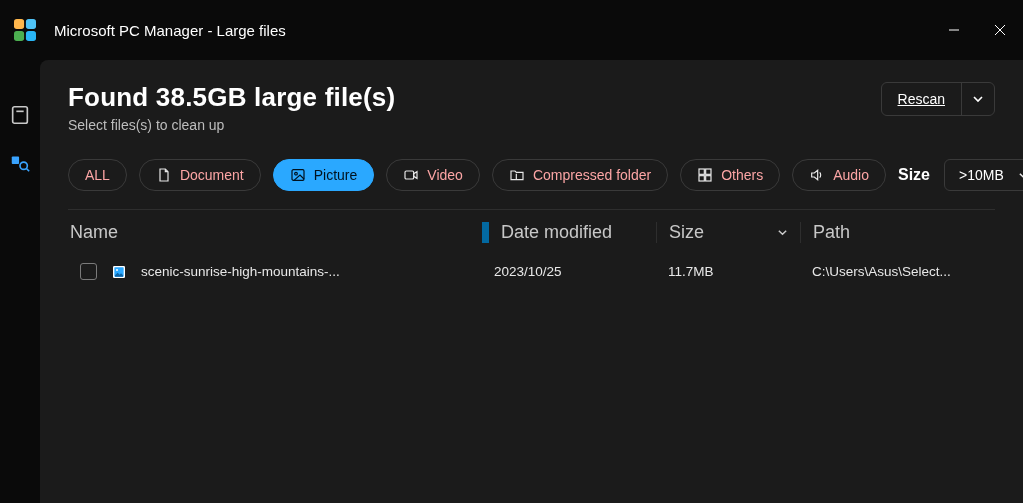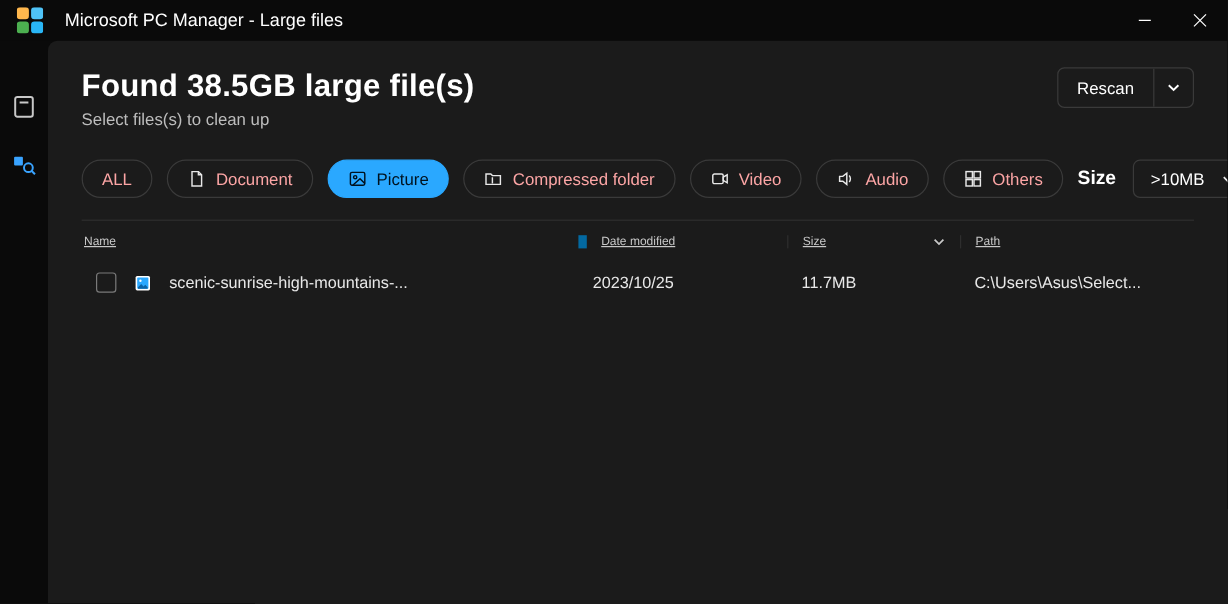--- a/index.html
+++ b/index.html
@@ -7,21 +7,21 @@
     font-family: "Segoe UI", sans-serif;
     background: #0a0a0a;
     color: #ffffff;
     width: 1023px;
     height: 503px;
     overflow: hidden;
     display: flex;
     flex-direction: column;
   }
   .titlebar {
-    height: 34px;
+    height: 60px;
     display: flex;
     align-items: center;
     padding-left: 14px;
     background: #0a0a0a;
   }
   .app-icon {
     width: 22px;
     height: 22px;
     margin-right: 18px;
     position: relative;
@@ -86,20 +86,21 @@
     font-size: 14px;
     color: #bdbdbd;
     margin-top: 4px;
   }
   .rescan-btn {
     display: flex;
     border: 1px solid #3a3a3a;
     border-radius: 6px;
     overflow: hidden;
     cursor: pointer;
+    text-decoration: underline;
   }
   .rescan-btn .label {
     padding: 8px 16px;
     font-size: 14px;
   }
   .rescan-btn .chev {
     border-left: 1px solid #3a3a3a;
     padding: 8px 10px;
     display: flex;
     align-items: center;
@@ -152,23 +153,22 @@
     border: 1px solid #3a3a3a;
     border-radius: 6px;
     font-size: 14px;
     cursor: pointer;
     white-space: nowrap;
   }
   .cols {
     display: flex;
     align-items: center;
     padding: 12px 0;
-    font-size: 10px;
+    font-size: 18px;
     color: #c8c8c8;
-    text-decoration: underline;
   }
   .col-name   { flex: 0 0 414px; padding-left: 2px;}
   .col-date   { flex: 0 0 174px; border-left: 7px solid #0369a1; padding-left: 12px;}
   .col-size   { flex: 0 0 144px; border-left: 1px solid #2e2e2e; padding-left: 12px; display:flex; align-items:center; justify-content:space-between; padding-right:12px;}
   .col-path   { flex: 1;         border-left: 1px solid #2e2e2e; padding-left: 12px;}
   .row {
     display: flex;
     align-items: center;
     padding: 8px 0;
     font-size: 13.5px;
@@ -269,47 +269,47 @@
       <div class="chip active">
         <svg viewBox="0 0 24 24" fill="none" stroke="#00121f" stroke-width="1.8">
             <rect x="3" y="4" width="18" height="16" rx="2"></rect>
             <circle cx="9" cy="10" r="2"></circle>
             <path d="M21 18l-6-6-9 8"></path>
           </svg>
         <span>Picture</span>
       </div>
       <div class="chip">
         <svg viewBox="0 0 24 24" fill="none" stroke="#e8e8e8" stroke-width="1.8">
+            <rect x="3" y="6" width="13" height="12" rx="2"></rect>
+            <polygon points="16 10 21 7 21 17 16 14"></polygon>
+          </svg>
+        <span>Video</span>
+      </div>
+      <div class="chip">
+        <svg viewBox="0 0 24 24" fill="none" stroke="#e8e8e8" stroke-width="1.8">
             <path d="M3 6h6l2 2h10v11H3z"></path>
             <line x1="11" y1="10" x2="11" y2="18"></line>
           </svg>
         <span>Compressed folder</span>
-      </div>
-      <div class="chip">
-        <svg viewBox="0 0 24 24" fill="none" stroke="#e8e8e8" stroke-width="1.8">
-            <rect x="3" y="6" width="13" height="12" rx="2"></rect>
-            <polygon points="16 10 21 7 21 17 16 14"></polygon>
-          </svg>
-        <span>Video</span>
-      </div>
-      <div class="chip">
-        <svg viewBox="0 0 24 24" fill="none" stroke="#e8e8e8" stroke-width="1.8">
-            <polygon points="4 9 8 9 13 5 13 19 8 15 4 15"></polygon>
-            <path d="M16 8c2 2 2 6 0 8"></path>
-          </svg>
-        <span>Audio</span>
       </div>
       <div class="chip">
         <svg viewBox="0 0 24 24" fill="none" stroke="#e8e8e8" stroke-width="1.8">
             <rect x="3" y="3" width="8" height="8"></rect>
             <rect x="13" y="3" width="8" height="8"></rect>
             <rect x="3" y="13" width="8" height="8"></rect>
             <rect x="13" y="13" width="8" height="8"></rect>
           </svg>
         <span>Others</span>
+      </div>
+      <div class="chip">
+        <svg viewBox="0 0 24 24" fill="none" stroke="#e8e8e8" stroke-width="1.8">
+            <polygon points="4 9 8 9 13 5 13 19 8 15 4 15"></polygon>
+            <path d="M16 8c2 2 2 6 0 8"></path>
+          </svg>
+        <span>Audio</span>
       </div>
 
       <div class="size-group">
         <span class="size-label">Size</span>
         <div class="size-drop">
           <span>&gt;10MB</span>
           <svg width="11" height="11" viewBox="0 0 12 12" fill="none" stroke="#e8e8e8" stroke-width="1.6">
               <polyline points="2 4 6 8 10 4"></polyline>
             </svg>
         </div>

